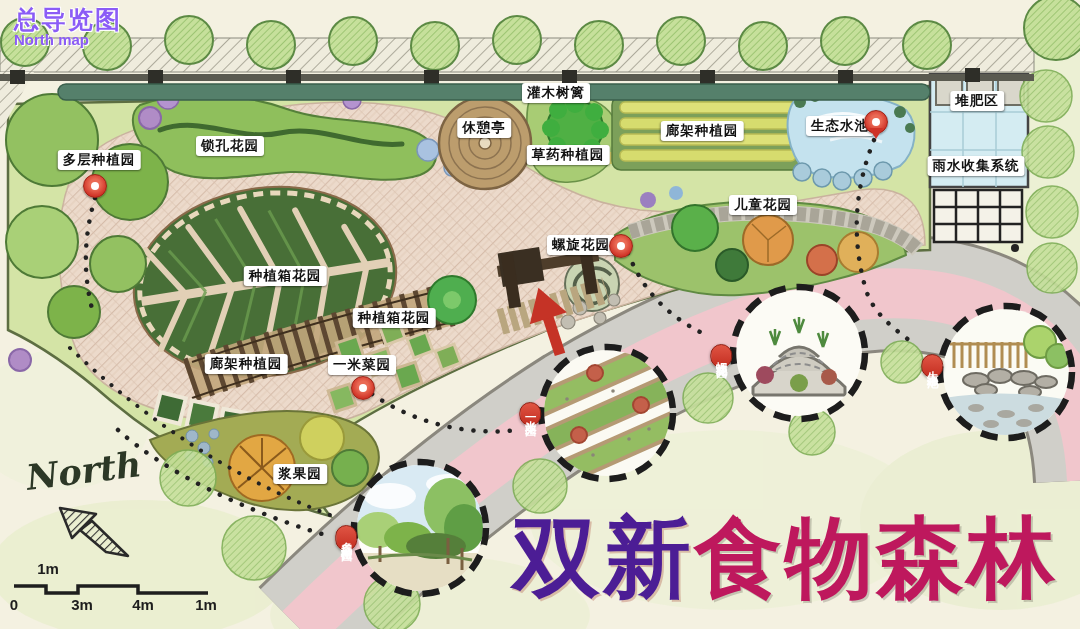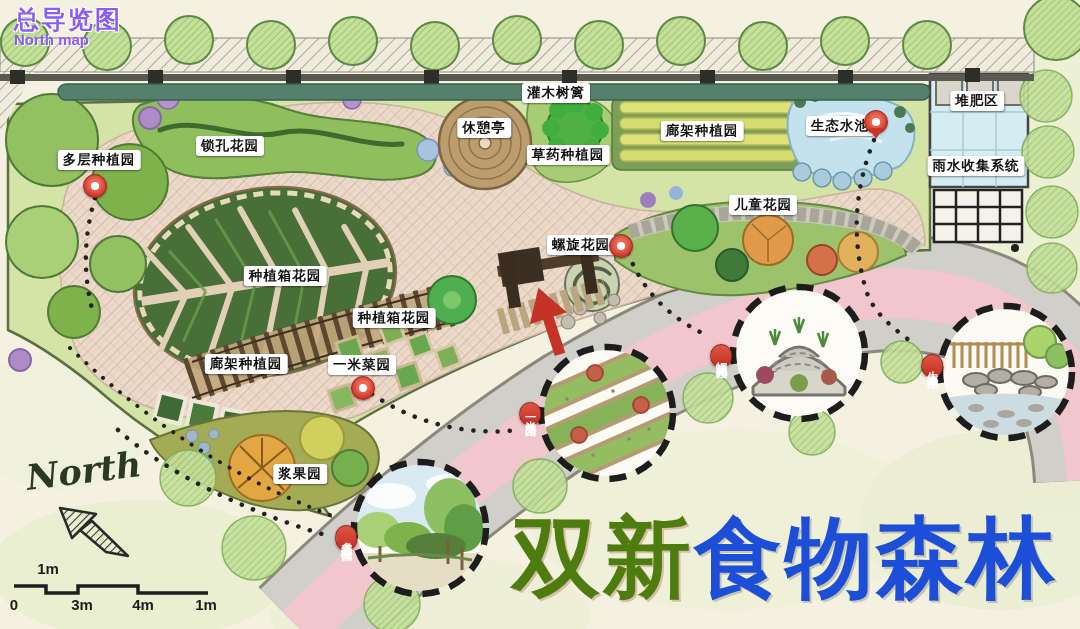--- a/index.html
+++ b/index.html
@@ -34,22 +34,22 @@
   
   .callout{position:absolute;width:140px;height:140px;z-index:5;}
   
   .north{position:absolute;left:26px;top:450px;font-family:"DejaVu Serif","Liberation Serif",serif;
          font-style:italic;font-weight:bold;font-size:35px;color:#2c3826;transform:rotate(-7deg);z-index:6;}
   
   .tick{position:absolute;transform:translateX(-50%);font-size:15px;font-weight:bold;color:#1d1d1d;z-index:6;}
   
   .big-title{position:absolute;left:512px;top:514px;z-index:9;font-weight:900;font-size:88px;
              letter-spacing:3px;line-height:1;font-family:"DejaVu Sans","Liberation Sans",sans-serif;white-space:nowrap;}
-  .big-title .t1{color:#4d7c0f;text-shadow:2px 2px 0 rgba(150,30,15,.25);}
-  .big-title .t2{color:#1d4ed8;text-shadow:2px 2px 0 rgba(30,25,18,.2);}
+  .big-title .t1{color:#4c1d95;text-shadow:2px 2px 0 rgba(150,30,15,.25);}
+  .big-title .t2{color:#be185d;text-shadow:2px 2px 0 rgba(30,25,18,.2);}
 </style>
 </head>
 <body>
 
 <div class="stage">
 
   <svg class="art" width="1080" height="629" viewBox="0 0 1080 629">
     <defs>
       <pattern id="hWalk" width="9" height="9" patternTransform="rotate(45)" patternUnits="userSpaceOnUse">
         <rect width="9" height="9" fill="#efecdd"></rect>

